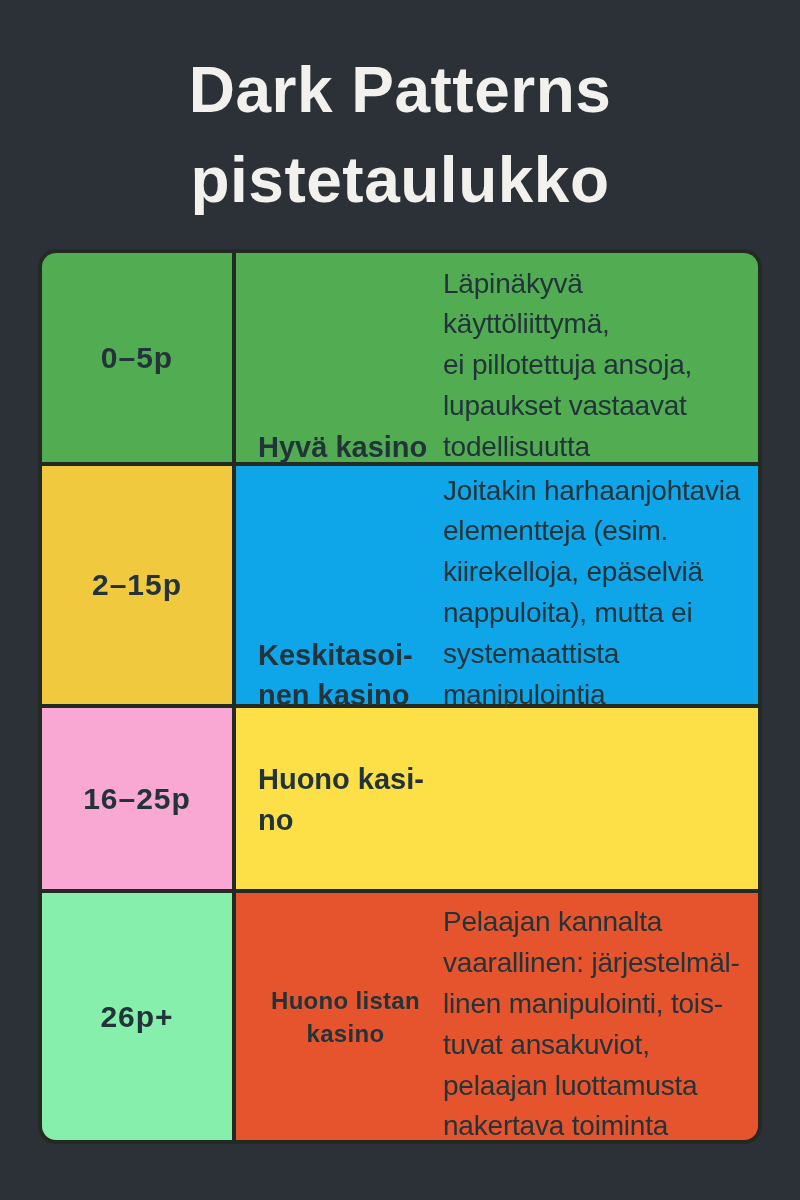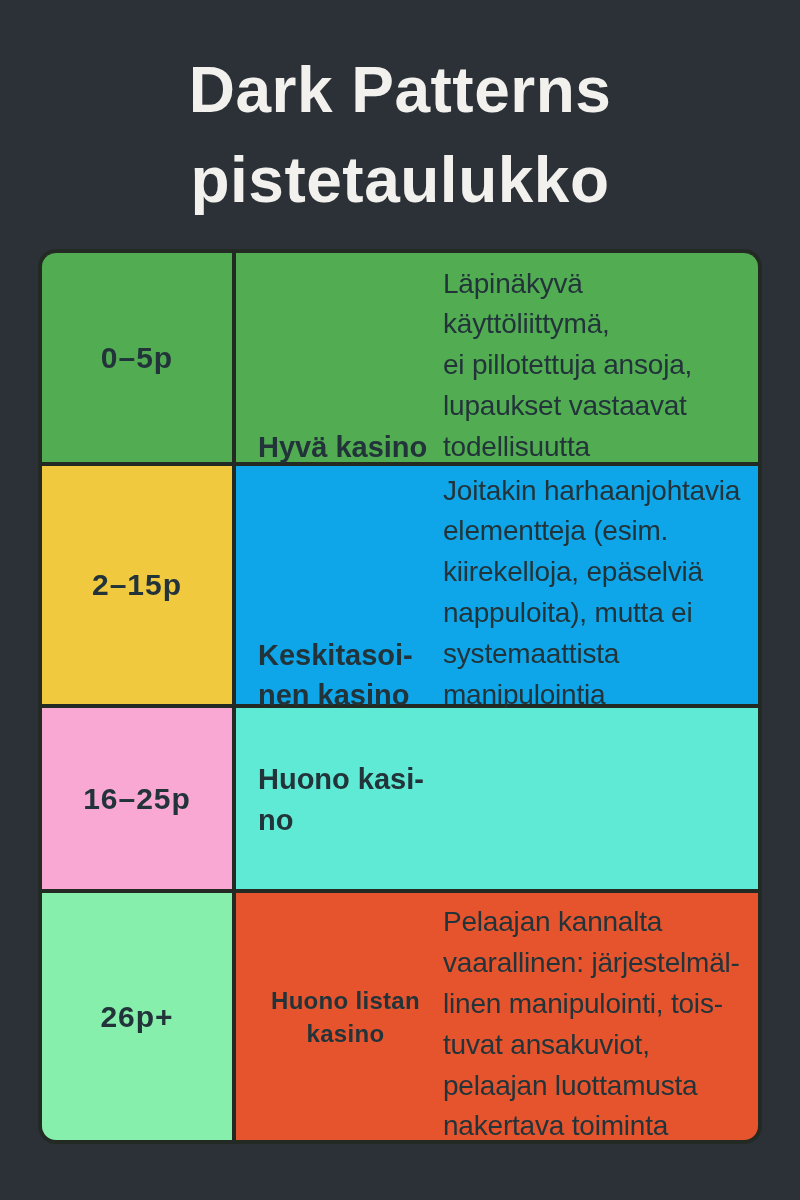--- a/index.html
+++ b/index.html
@@ -111,21 +111,21 @@
         <div class="cat-desc">Joitakin harhaanjohtavia
 elementteja (esim.
 kiirekelloja, epäselviä
 nappuloita), mutta ei
 systemaattista
 manipulointia</div>
       </div>
     </div>
 
     <div class="cell score" style="background: #f9a8d4;">16–25p</div>
-    <div class="cell content" style="background: #5eead4;">
+    <div class="cell content" style="background: #fde047;">
       <div class="pair">
         <div class="cat-name">Huono kasi-
 no</div>
       </div>
     </div>
 
     <div class="cell score" style="background: #86efac;">26p+</div>
     <div class="cell content" style="background: rgb(229, 84, 45);">
       <div class="pair center-head">
         <div class="cat-name small-center">Huono listan

